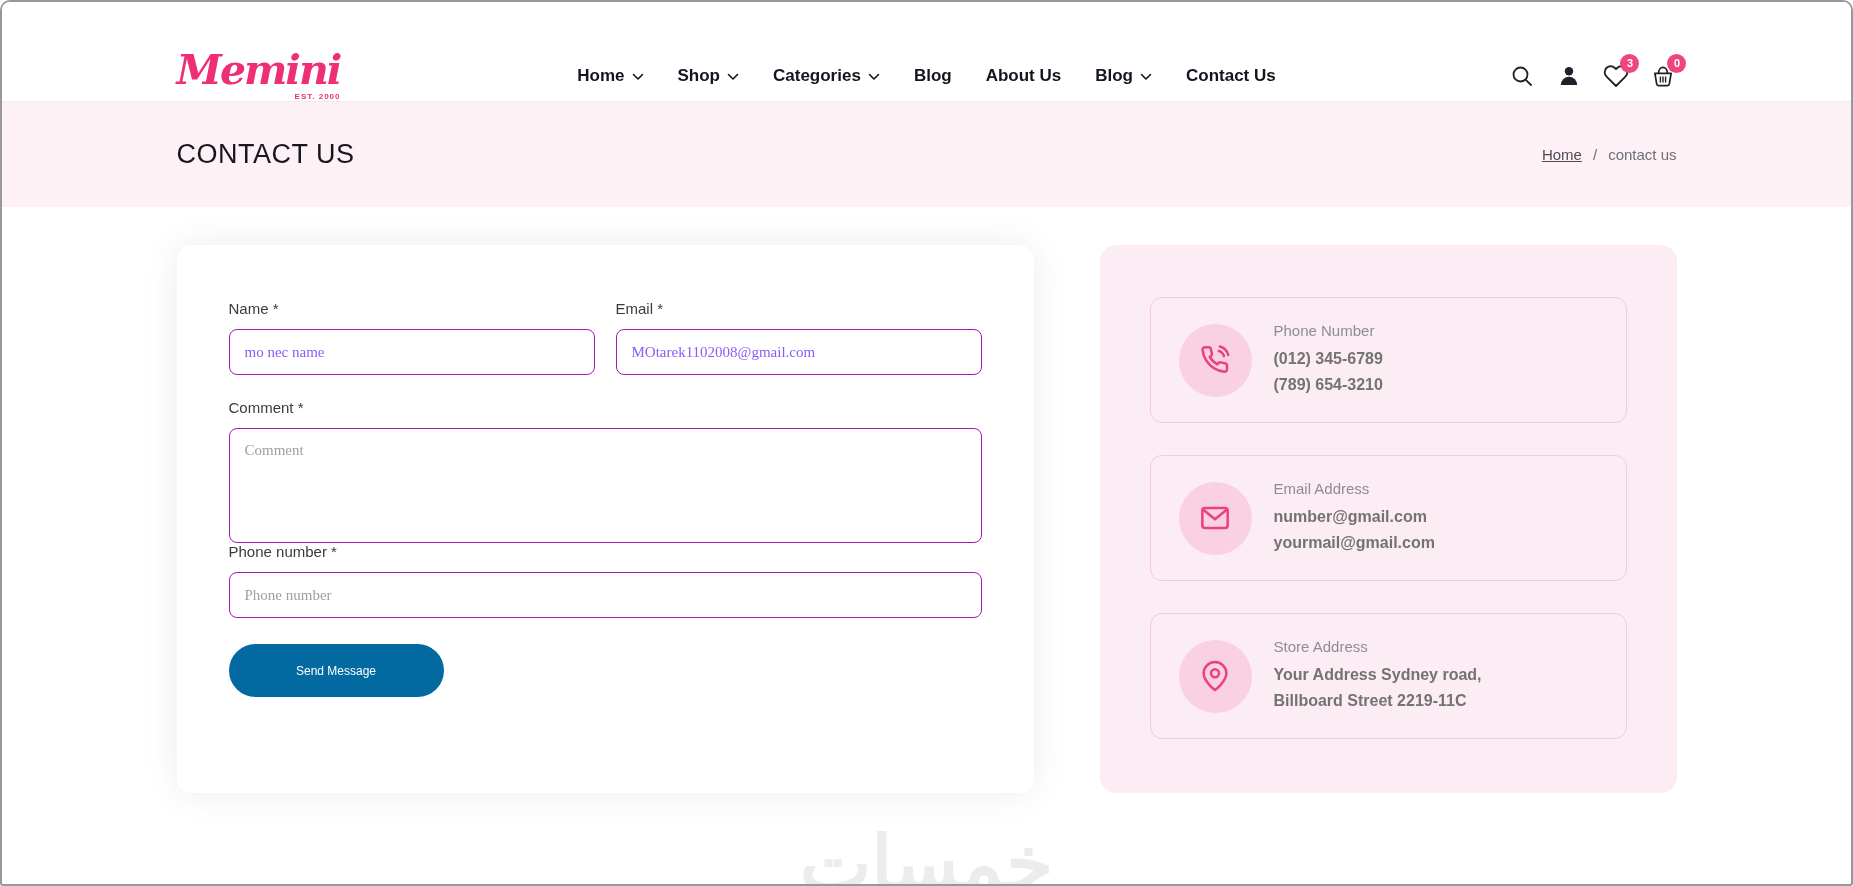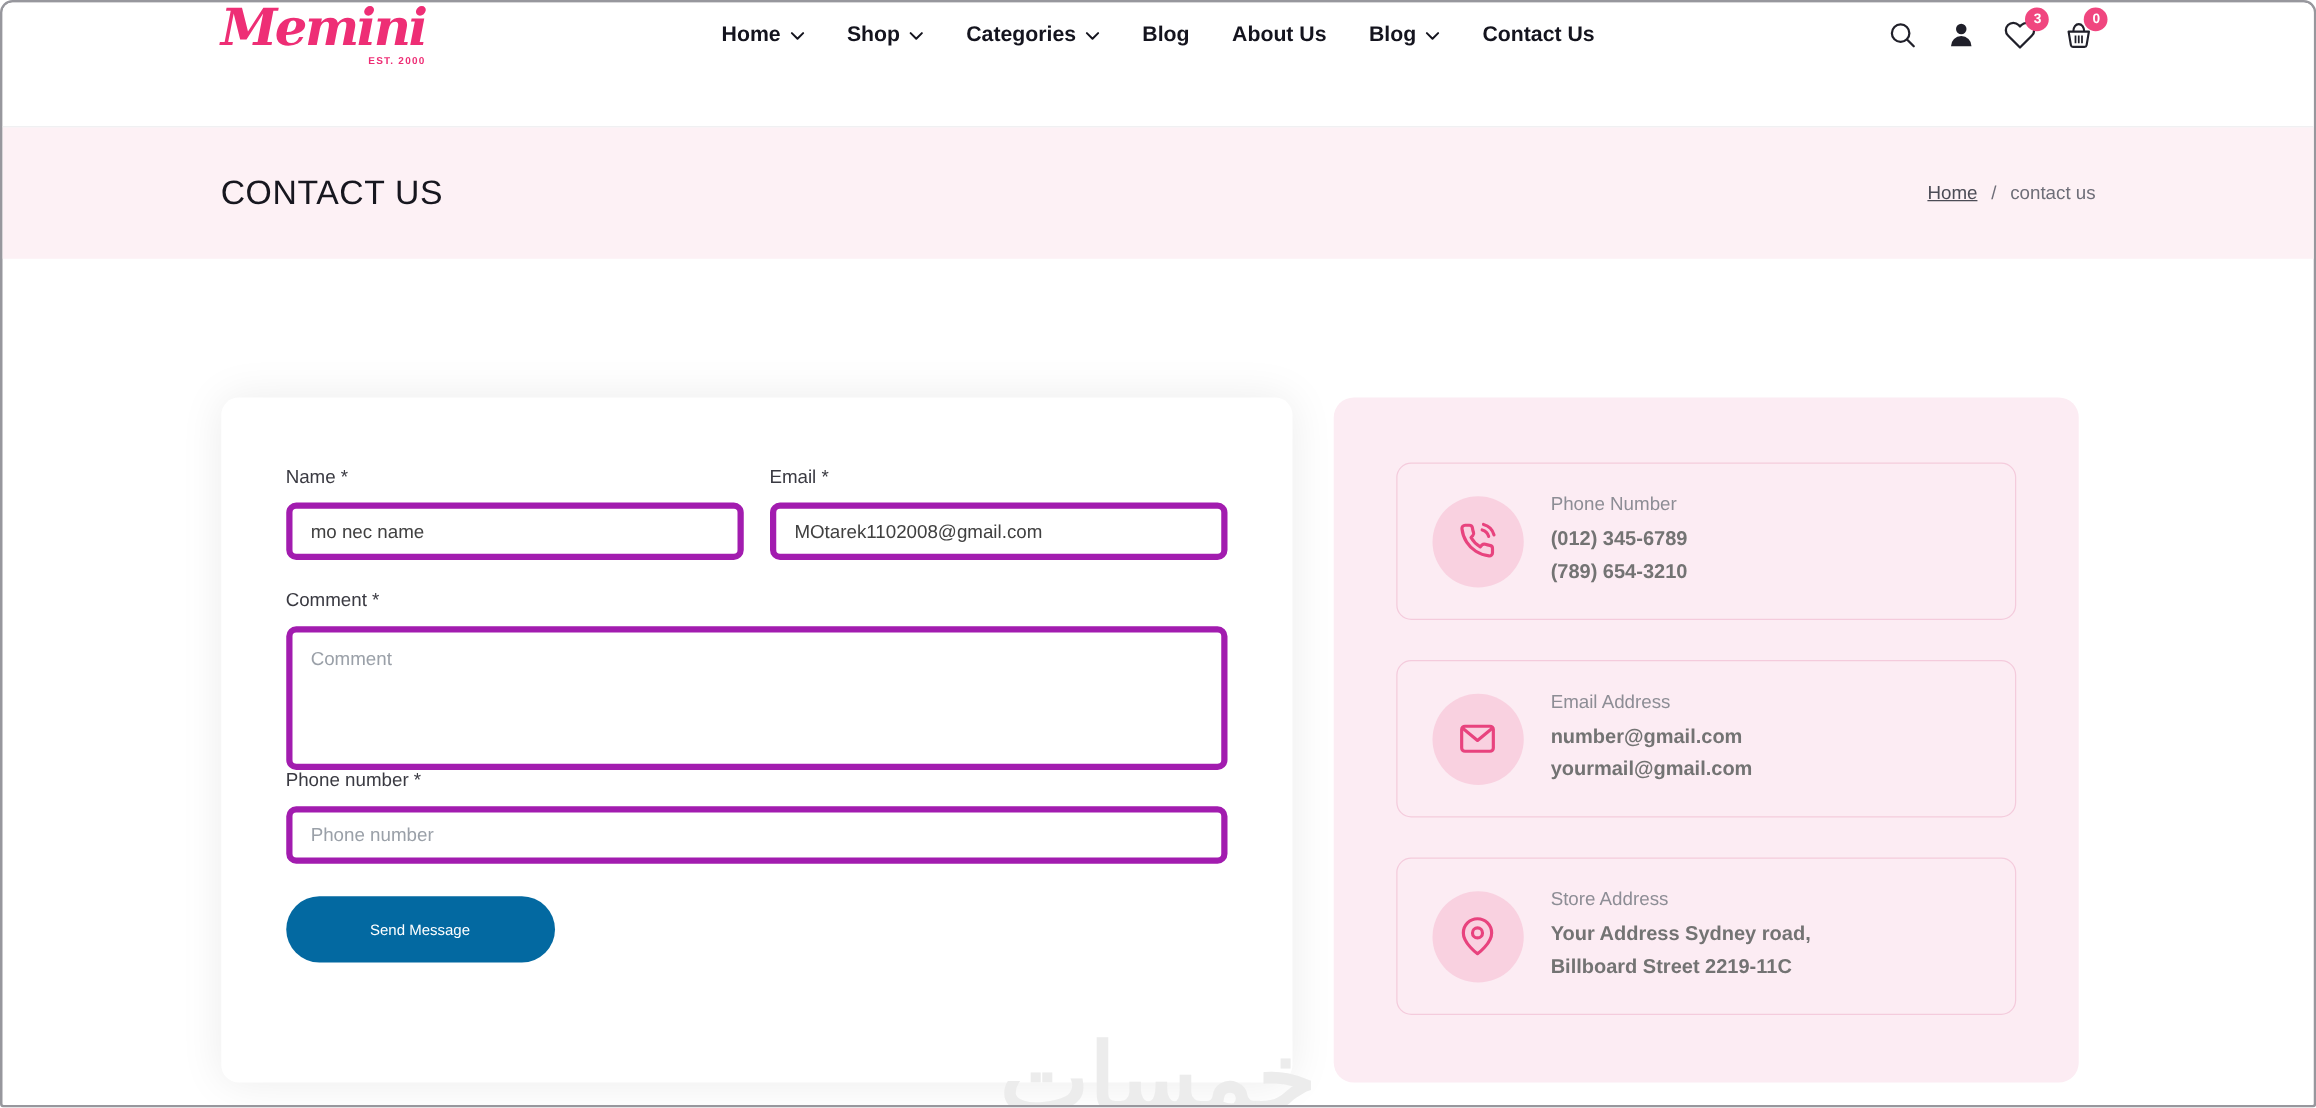--- a/index.html
+++ b/index.html
@@ -4,21 +4,21 @@
 <style>
   * { margin:0; padding:0; box-sizing:border-box; }
   html,body { background:#fff; }
   body { font-family:"Liberation Sans", sans-serif; }
 
   .viewport { width:1853px; height:886px; border:2px solid #97979d;
     border-radius:10px 10px 3px 3px; overflow:hidden; background:#fff; position:relative; }
 
   
   .site-header { height:100px; background:#fff; border-bottom:1px solid #ececee;
-    display:flex; align-items:flex-start; }
+    display:flex; align-items:flex-end; }
   .header-inner { width:1500px; margin:0 auto; display:flex; align-items:center;
     justify-content:space-between; }
 
   .logo { display:flex; flex-direction:column; line-height:1; width:170px; }
   .logo-text { font-family:"DejaVu Serif", serif; font-style:italic; font-weight:bold;
     font-size:41px; color:#ee2e75; letter-spacing:-2px; }
   .logo-tagline { font-size:8px; color:#ee2e75; font-weight:bold; align-self:flex-end;
     margin-top:2px; margin-right:6px; letter-spacing:1px; }
 
   .main-nav { display:flex; align-items:center; gap:34px; }
@@ -38,30 +38,30 @@
   .band-inner { width:1500px; margin:0 auto; display:flex; justify-content:space-between;
     align-items:center; }
   .page-title { font-size:27px; font-weight:500; letter-spacing:0.5px; color:#17171f; }
   .breadcrumb { font-size:15px; display:flex; gap:11px; align-items:center; color:#6e6e78; }
   .breadcrumb-home { color:#4c4c56; text-decoration:underline; cursor:pointer; }
   .breadcrumb-sep { color:#6e6e78; }
   .breadcrumb-current { color:#6e6e78; }
 
   
   main { position:relative; height:679px; }
-  .content { width:1500px; margin:0 auto; padding-top:111px; display:flex; gap:33px; }
+  .content { width:1500px; margin:0 auto; padding-top:38px; display:flex; gap:66px; }
 
   .form-card { width:857px; height:548px; background:#fff; border-radius:14px;
     box-shadow:0 0 35px rgba(0,0,0,0.08); padding:55px 52px; }
   .form-row2 { display:flex; gap:21px; margin-bottom:24px; }
   .field { display:flex; flex-direction:column; }
   .field label { font-size:15px; color:#3a3a42; margin-bottom:12px; }
-  .field input, .field textarea { border:5px solid #a21caf; border-radius:8px; height:46px;
-    padding:0 15px; font-size:15px; color:#404040; outline:none;
-    font-family:Liberation Sans, sans-serif; background:#fff; }
+  .field input, .field textarea { border:1px solid #a21caf; border-radius:8px; height:46px;
+    padding:0 15px; font-size:15px; color:#8b5cf6; outline:none;
+    font-family:Liberation Serif, serif; background:#fff; }
   .field textarea { height:115px; padding:13px 15px; resize:none; }
   ::placeholder { color:#9aa0a8; opacity:1; }
   .w-name { width:366px; }
   .w-email { width:366px; }
   .full { width:753px; }
   .field-phone { margin-bottom:26px; }
   .send-btn { width:215px; height:53px; background:#0369a1; border:none;
     border-radius:27px; color:#fff; font-size:12px; cursor:pointer;
     font-family:"Liberation Sans", sans-serif; }
 

